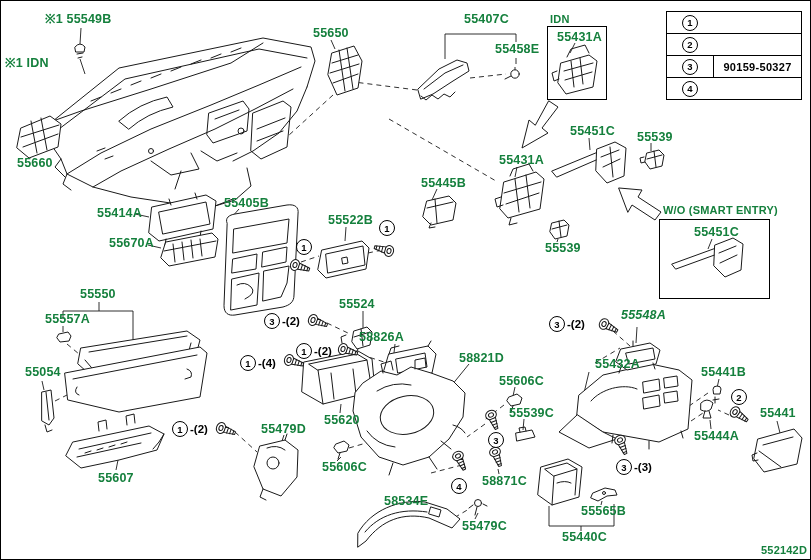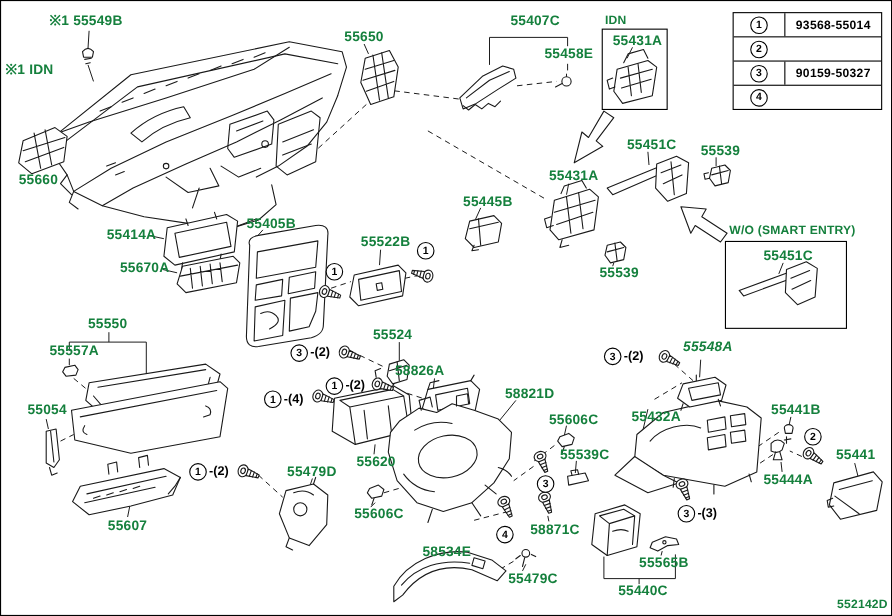--- a/index.html
+++ b/index.html
@@ -329,21 +329,20 @@
 </svg>
 
   <div class="refbox" style="left:546px;top:25px;width:58px;height:72px;"></div>
   <div class="refbox" style="left:658px;top:218px;width:109px;height:78px;"></div>
 
   <div class="ftable">
     <div class="ft-row">
       <span class="ft-num">
           <span class="circ">1</span>
         </span>
-      <span class="ft-part">93568-55014</span>
     </div>
     <div class="ft-row">
       <span class="ft-num">
           <span class="circ">2</span>
         </span>
     </div>
     <div class="ft-row">
       <span class="ft-num">
           <span class="circ">3</span>
         </span>
@@ -386,21 +385,21 @@
   <div class="lbl" style="left:508px;top:406px;">55539C</div>
   <div class="lbl" style="left:323px;top:413px;text-align:center;">55620</div>
   <div class="lbl" style="left:260px;top:422px;">55479D</div>
   <div class="lbl" style="left:97px;top:471px;">55607</div>
   <div class="lbl" style="left:321px;top:460px;">55606C</div>
   <div class="lbl" style="left:481px;top:474px;">58871C</div>
   <div class="lbl" style="left:383px;top:494px;">58534E</div>
   <div class="lbl" style="left:461px;top:519px;">55479C</div>
   <div class="lbl" style="left:580px;top:504px;">55565B</div>
   <div class="lbl" style="left:561px;top:530px;">55440C</div>
-  <div class="lbl" style="left:573px;top:357px;margin-top:15px;">55432A</div>
+  <div class="lbl" style="left:594px;top:357px;">55432A</div>
   <div class="lbl" style="left:620px;top:308px;font-style:italic;">55548A</div>
   <div class="lbl" style="left:700px;top:365px;">55441B</div>
   <div class="lbl" style="left:693px;top:429px;">55444A</div>
   <div class="lbl" style="left:759px;top:406px;">55441</div>
 
   <div class="fast" style="left:295px;top:238px;">
     <span class="circ">1</span>
     <span class="sfx"></span>
   </div>
   <div class="fast" style="left:378px;top:219px;">

